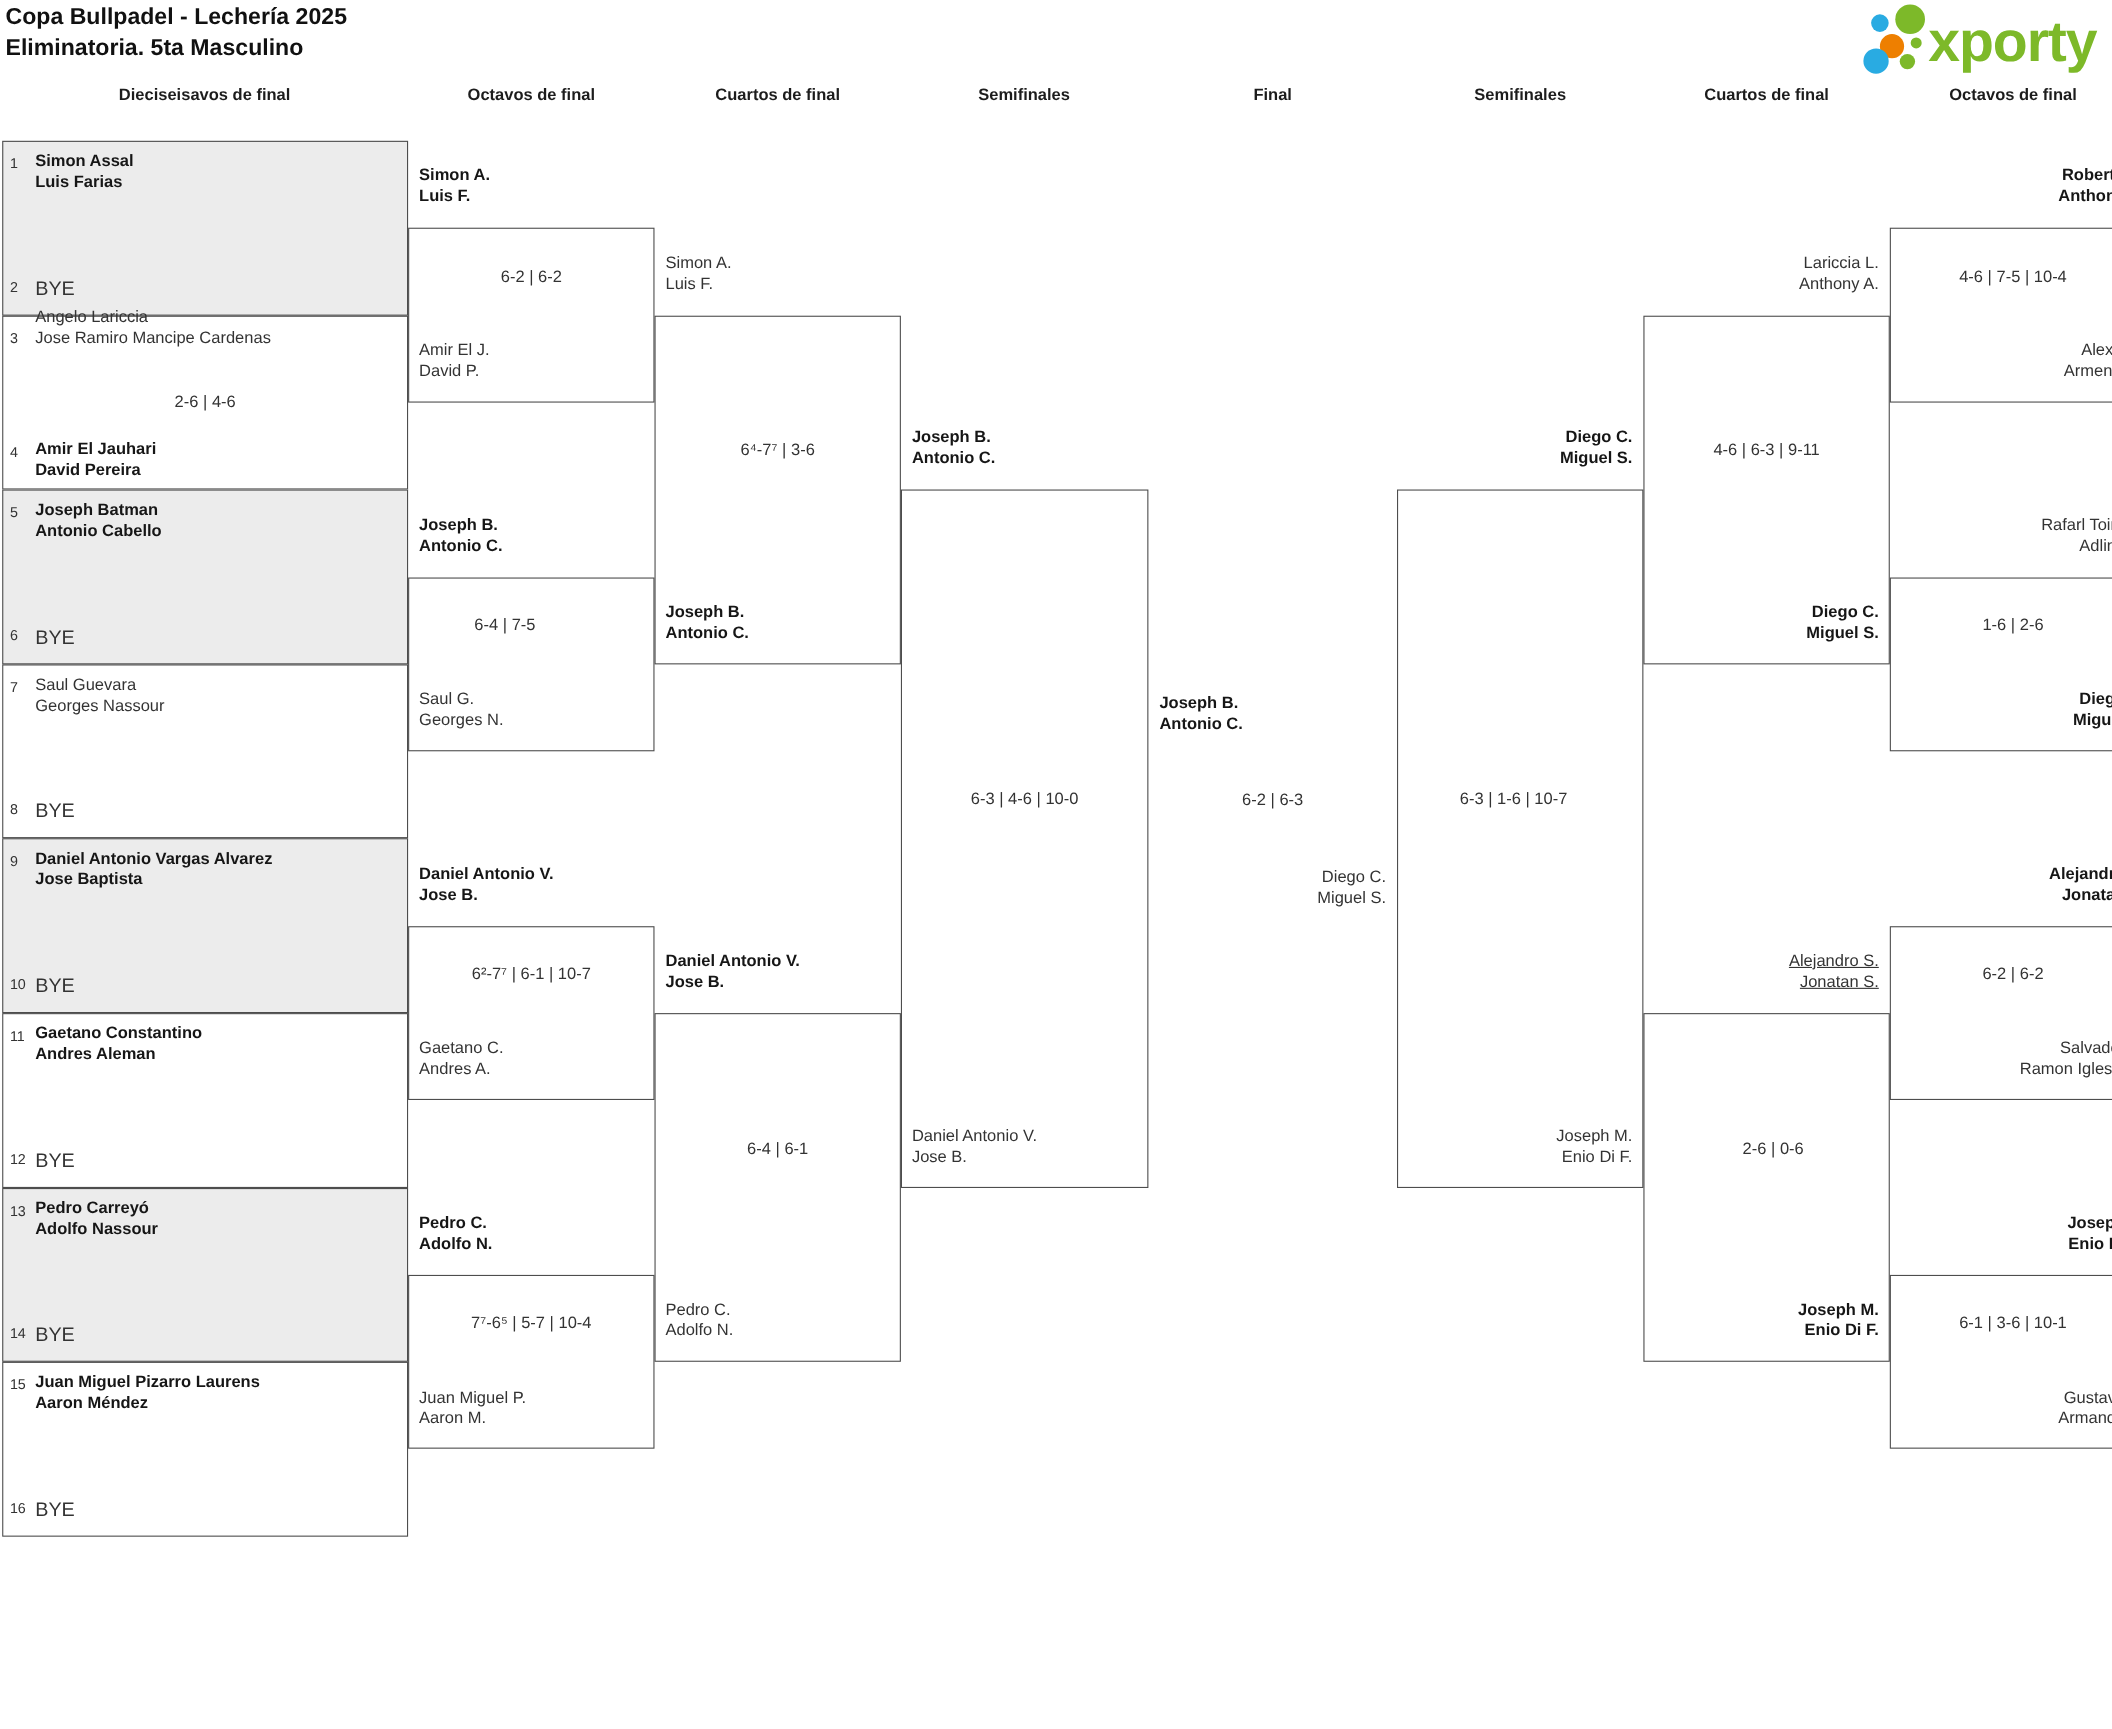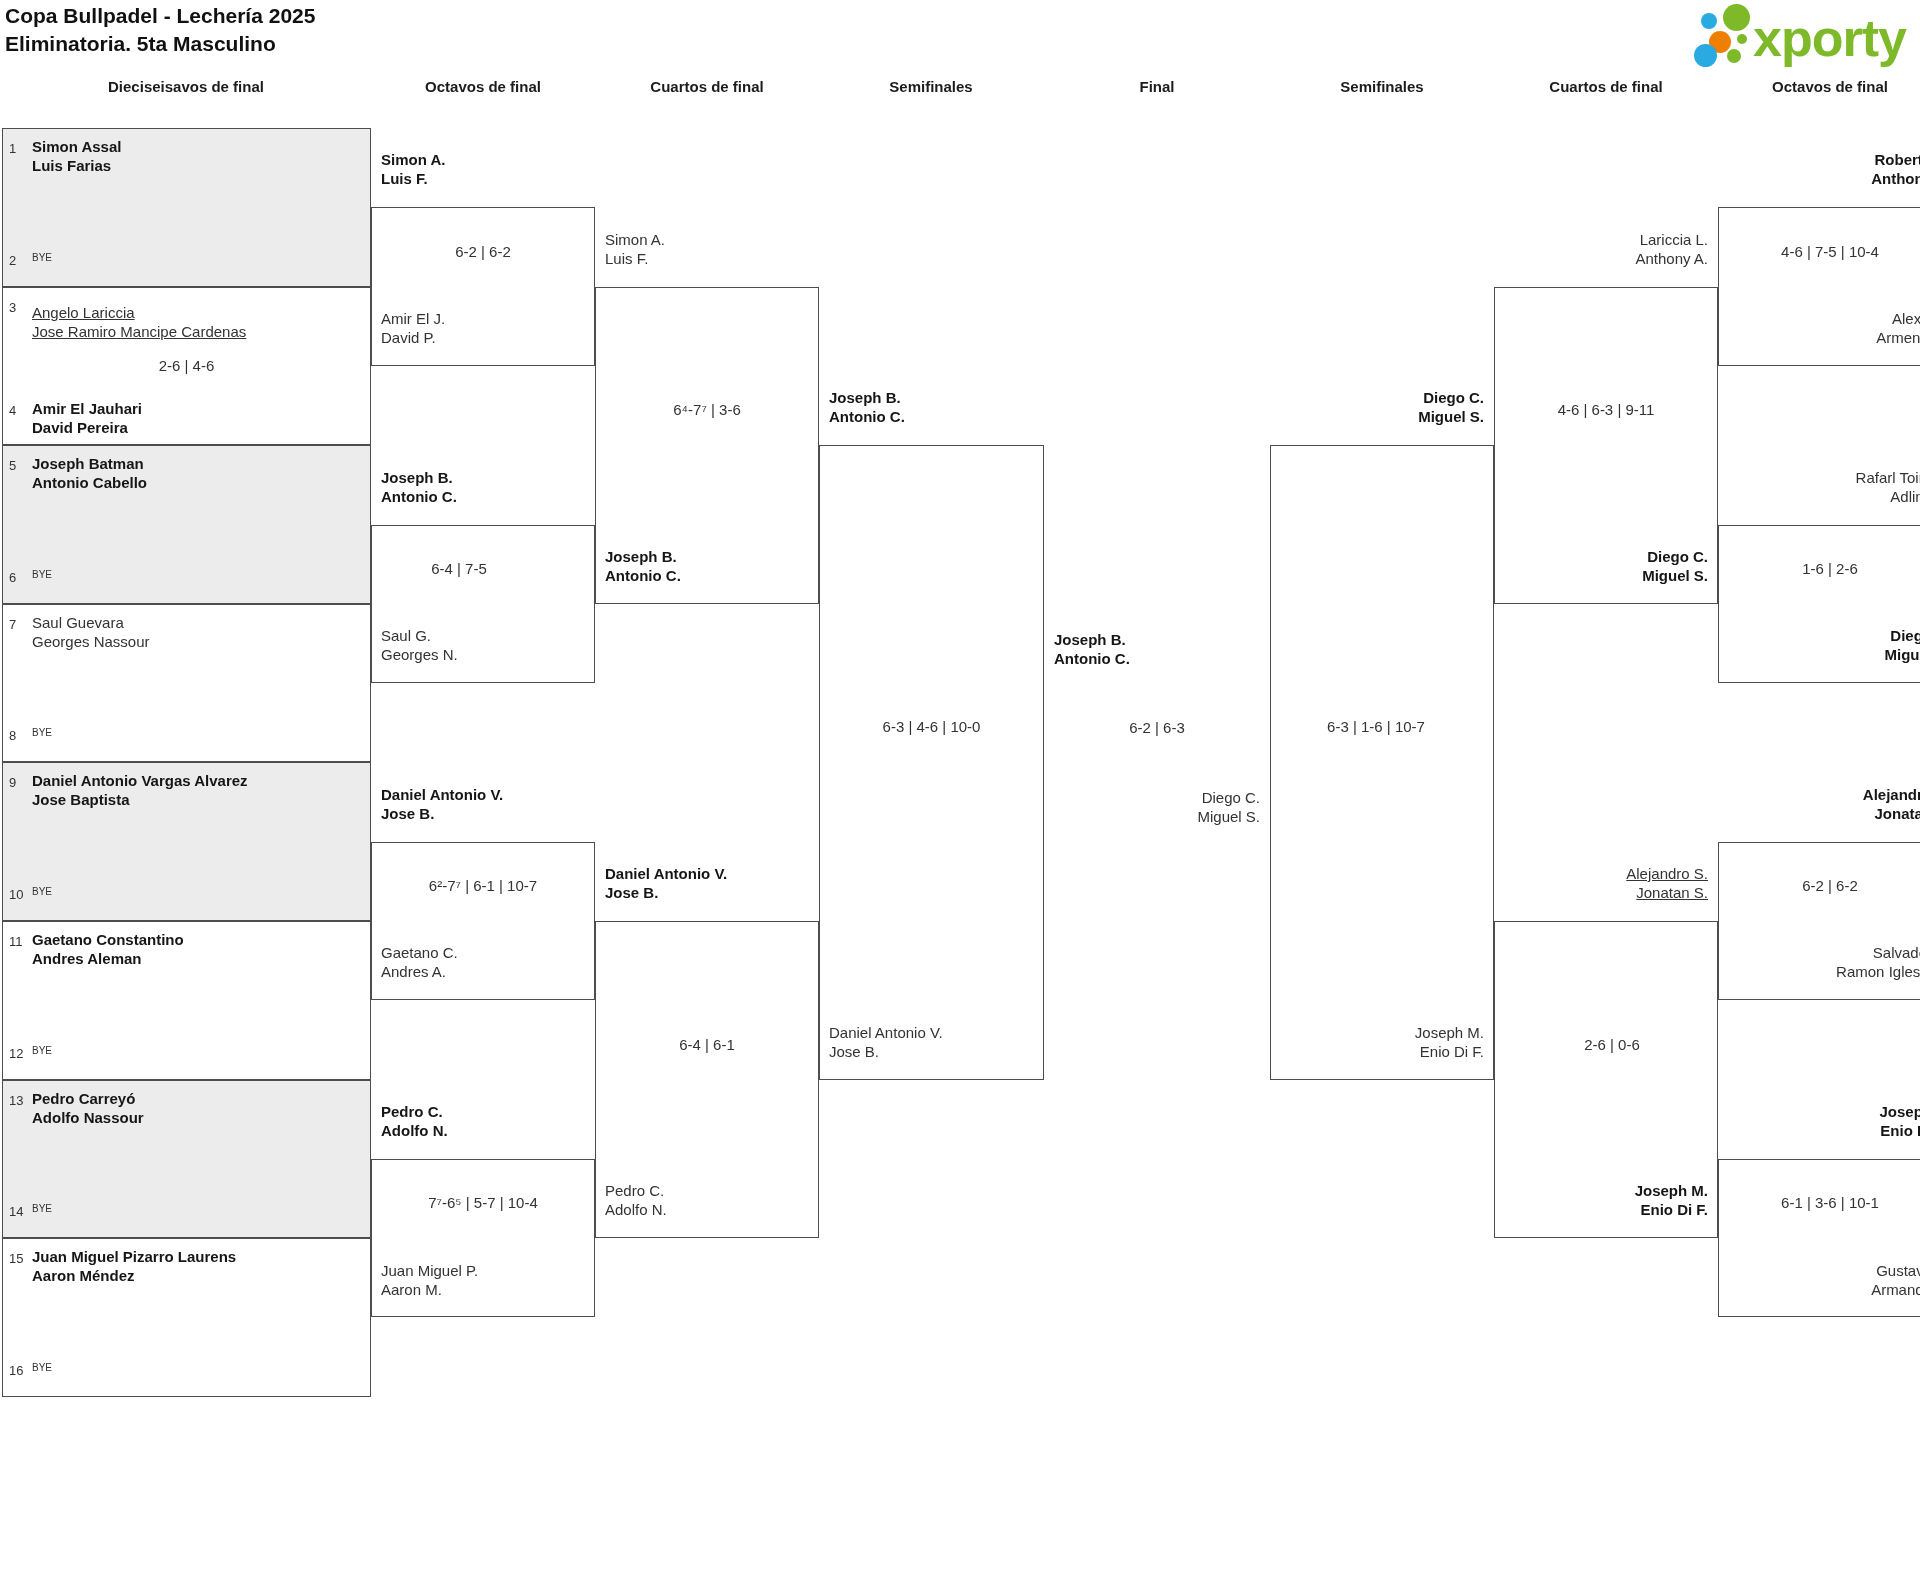--- a/index.html
+++ b/index.html
@@ -8,21 +8,21 @@
     background:#ffffff;font-family:"Liberation Sans",sans-serif;
   }
   .page-title{position:absolute;left:5px;top:2px;font-size:21px;line-height:28px;font-weight:700;color:#111;}
   .round-header{position:absolute;top:78px;width:220px;text-align:center;font-size:15px;font-weight:700;color:#1c1c1c;white-space:nowrap;}
   .mbox{position:absolute;border:1px solid #4d4d4d;box-sizing:border-box;background:transparent;}
   .mbox.shaded{background:#ececec;}
   .names{position:absolute;font-size:15px;line-height:19px;color:#333;white-space:nowrap;}
   .names.winner{font-weight:700;color:#161616;}
   .names.right{text-align:right;}
   .seed{position:absolute;font-size:13px;color:#333;white-space:nowrap;}
-  .bye{position:absolute;font-size:10px;color:#333;white-space:nowrap;}
+  .bye{position:absolute;font-size:18px;color:#333;white-space:nowrap;}
   .score{position:absolute;font-size:15px;color:#333;text-align:center;white-space:nowrap;}
   
   .logo-brand{position:absolute;left:1753px;top:8px;font-size:52px;font-weight:700;color:#7DB929;letter-spacing:-1px;}
   .dot{position:absolute;border-radius:50%;}
   .dot-blue{background:#29ABE2;}
   .dot-green{background:#7DB929;}
   .dot-orange{background:#EE7F00;}
 </style>
 </head>
 <body>
@@ -57,21 +57,21 @@
     <div class="mbox shaded" style="left: 2px; top: 128px; width: 369px; height: 158.6px;"></div>
     <div class="seed" style="left: 9px; top: 141px;">1</div>
     <div class="names winner" style="left: 32px; top: 137px;">
       <div>Simon Assal</div>
       <div>Luis Farias</div>
     </div>
     <div class="seed" style="left: 9px; top: 252.6px;">2</div>
     <div class="bye" style="left: 32px; top: 251.6px;">BYE</div>
     <div class="mbox" style="left: 2px; top: 286.6px; width: 369px; height: 158.6px;"></div>
     <div class="seed" style="left: 9px; top: 299.6px;">3</div>
-    <div class="names" style="left: 32px; top: 303px; text-decoration: underline;">
+    <div class="names" style="left: 32px; top: 279px;">
       <div>Angelo Lariccia</div>
       <div>Jose Ramiro Mancipe Cardenas</div>
     </div>
     <div class="seed" style="left: 9px; top: 403.2px;">4</div>
     <div class="names winner" style="left: 32px; top: 399.2px;">
       <div>Amir El Jauhari</div>
       <div>David Pereira</div>
     </div>
     <div class="score" style="left: 2px; width: 369px; top: 356.9px;">2-6 | 4-6</div>
     <div class="mbox shaded" style="left: 2px; top: 445.2px; width: 369px; height: 158.6px;"></div>

